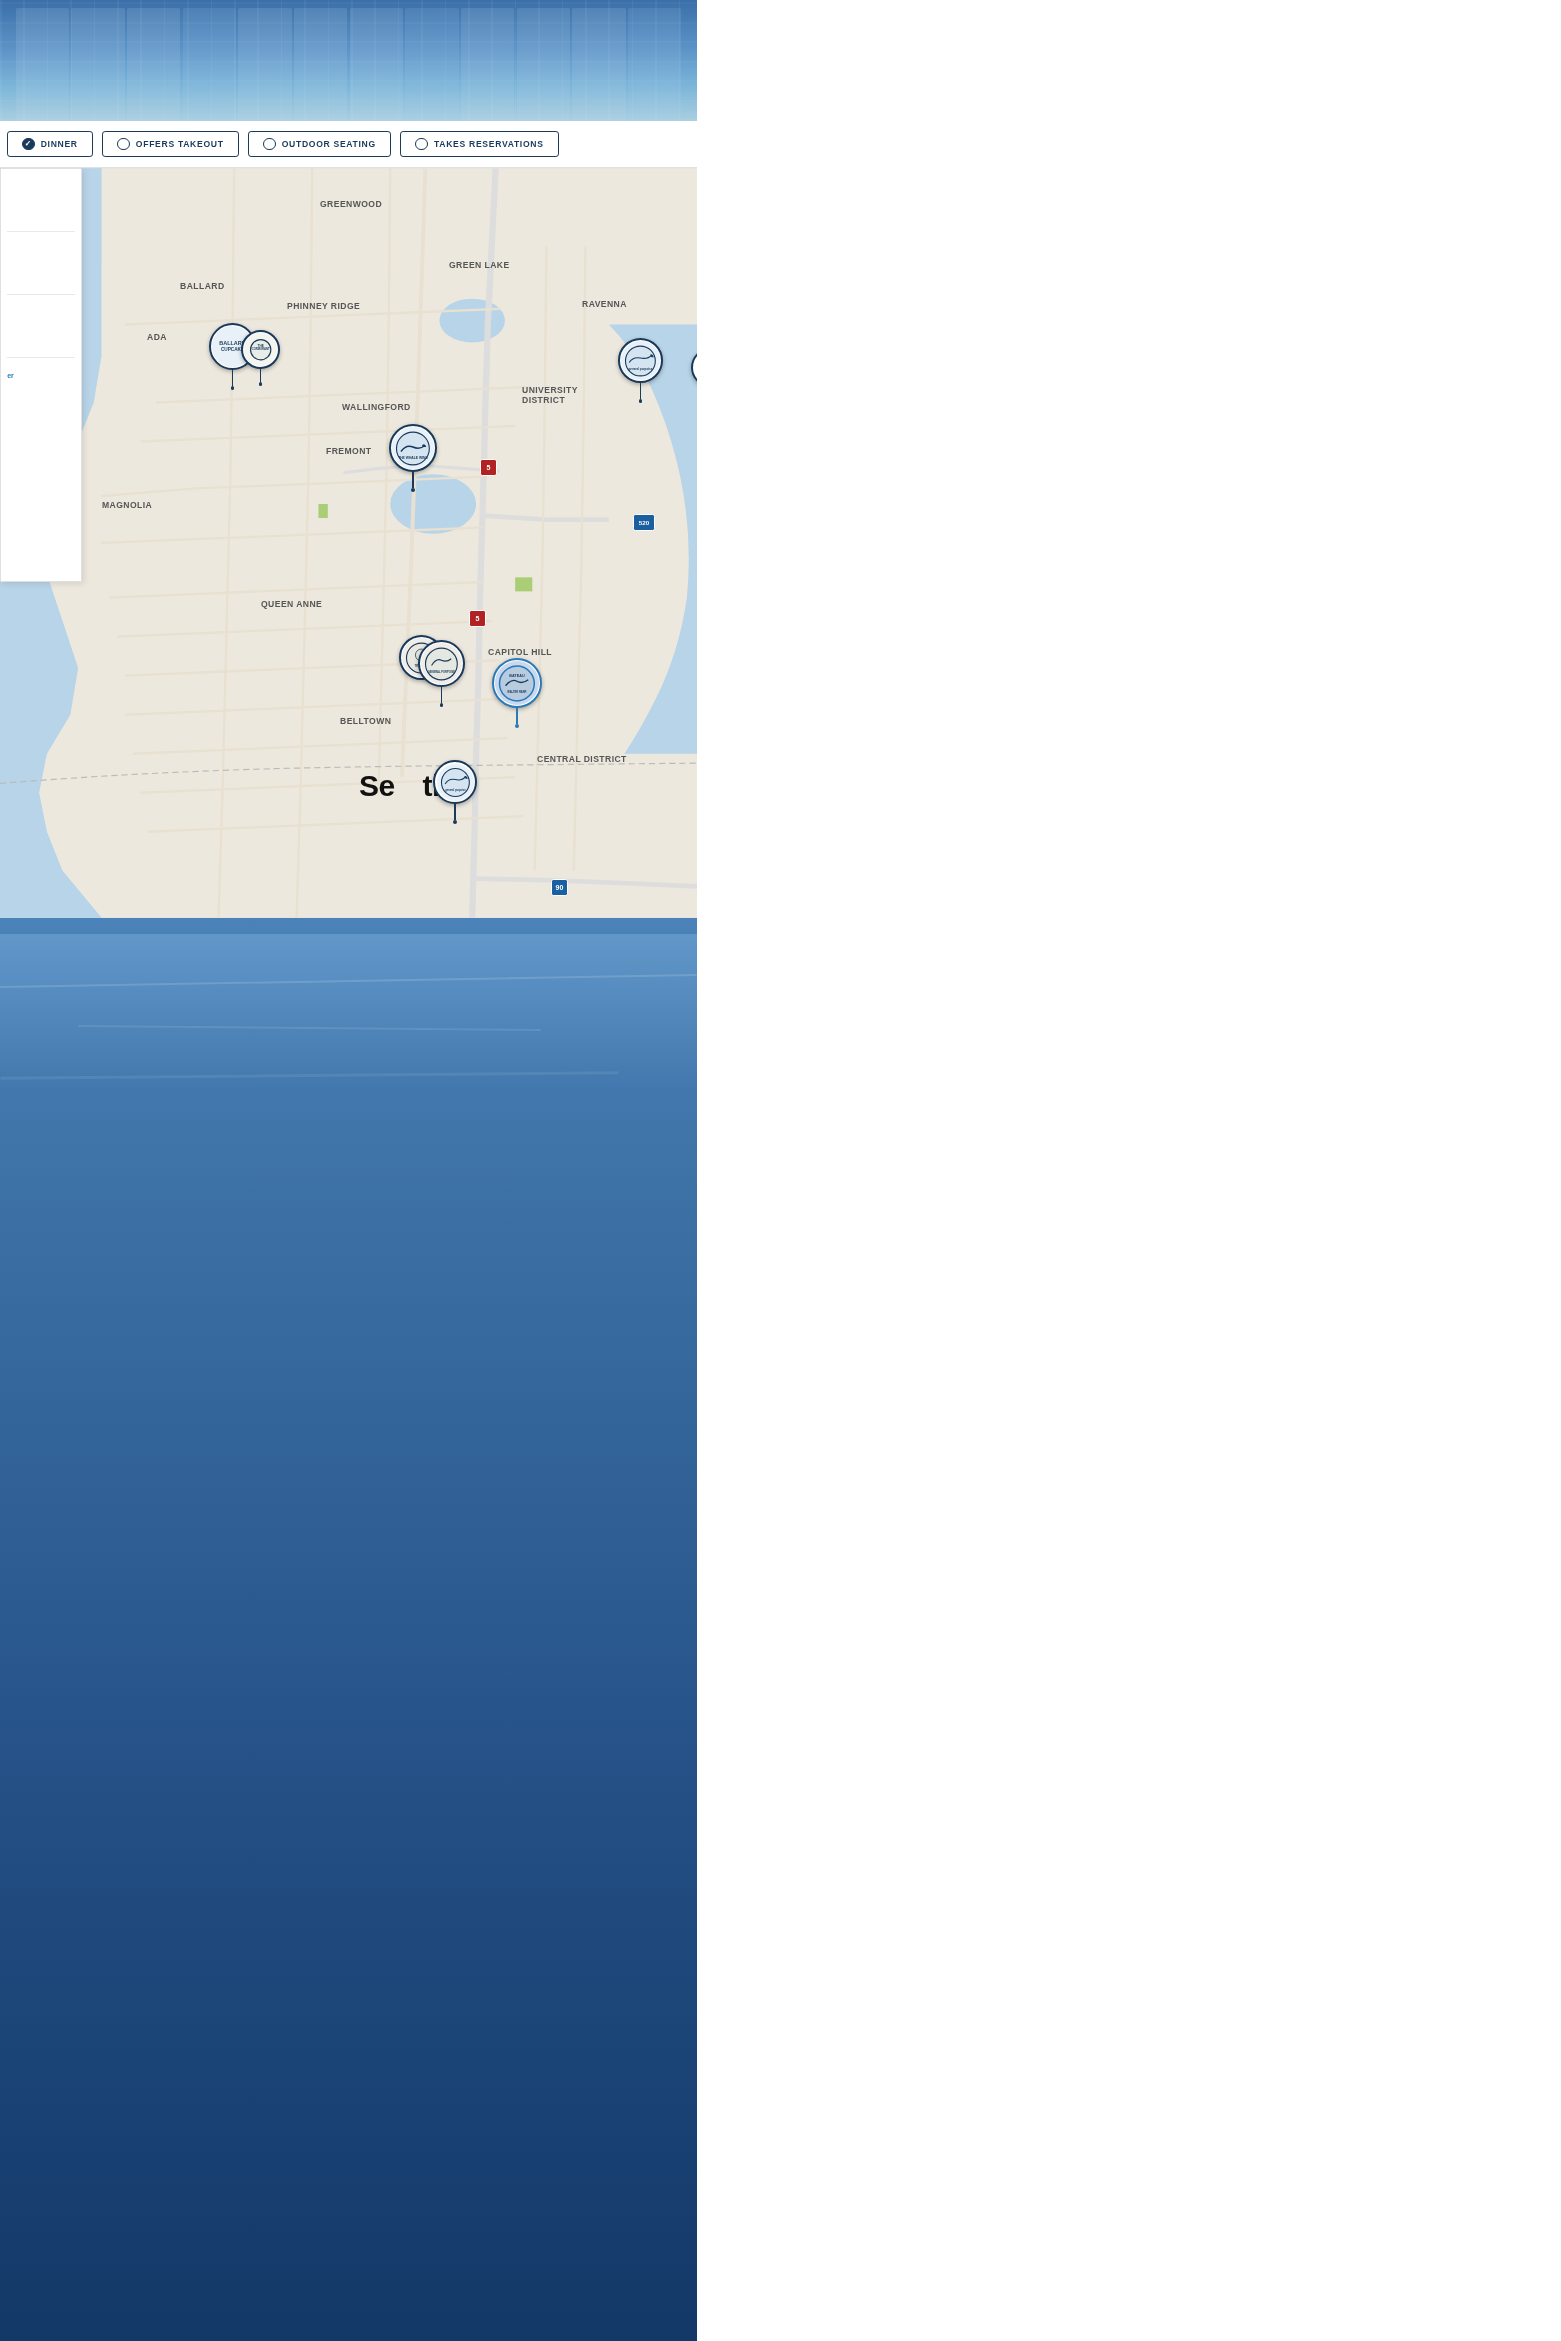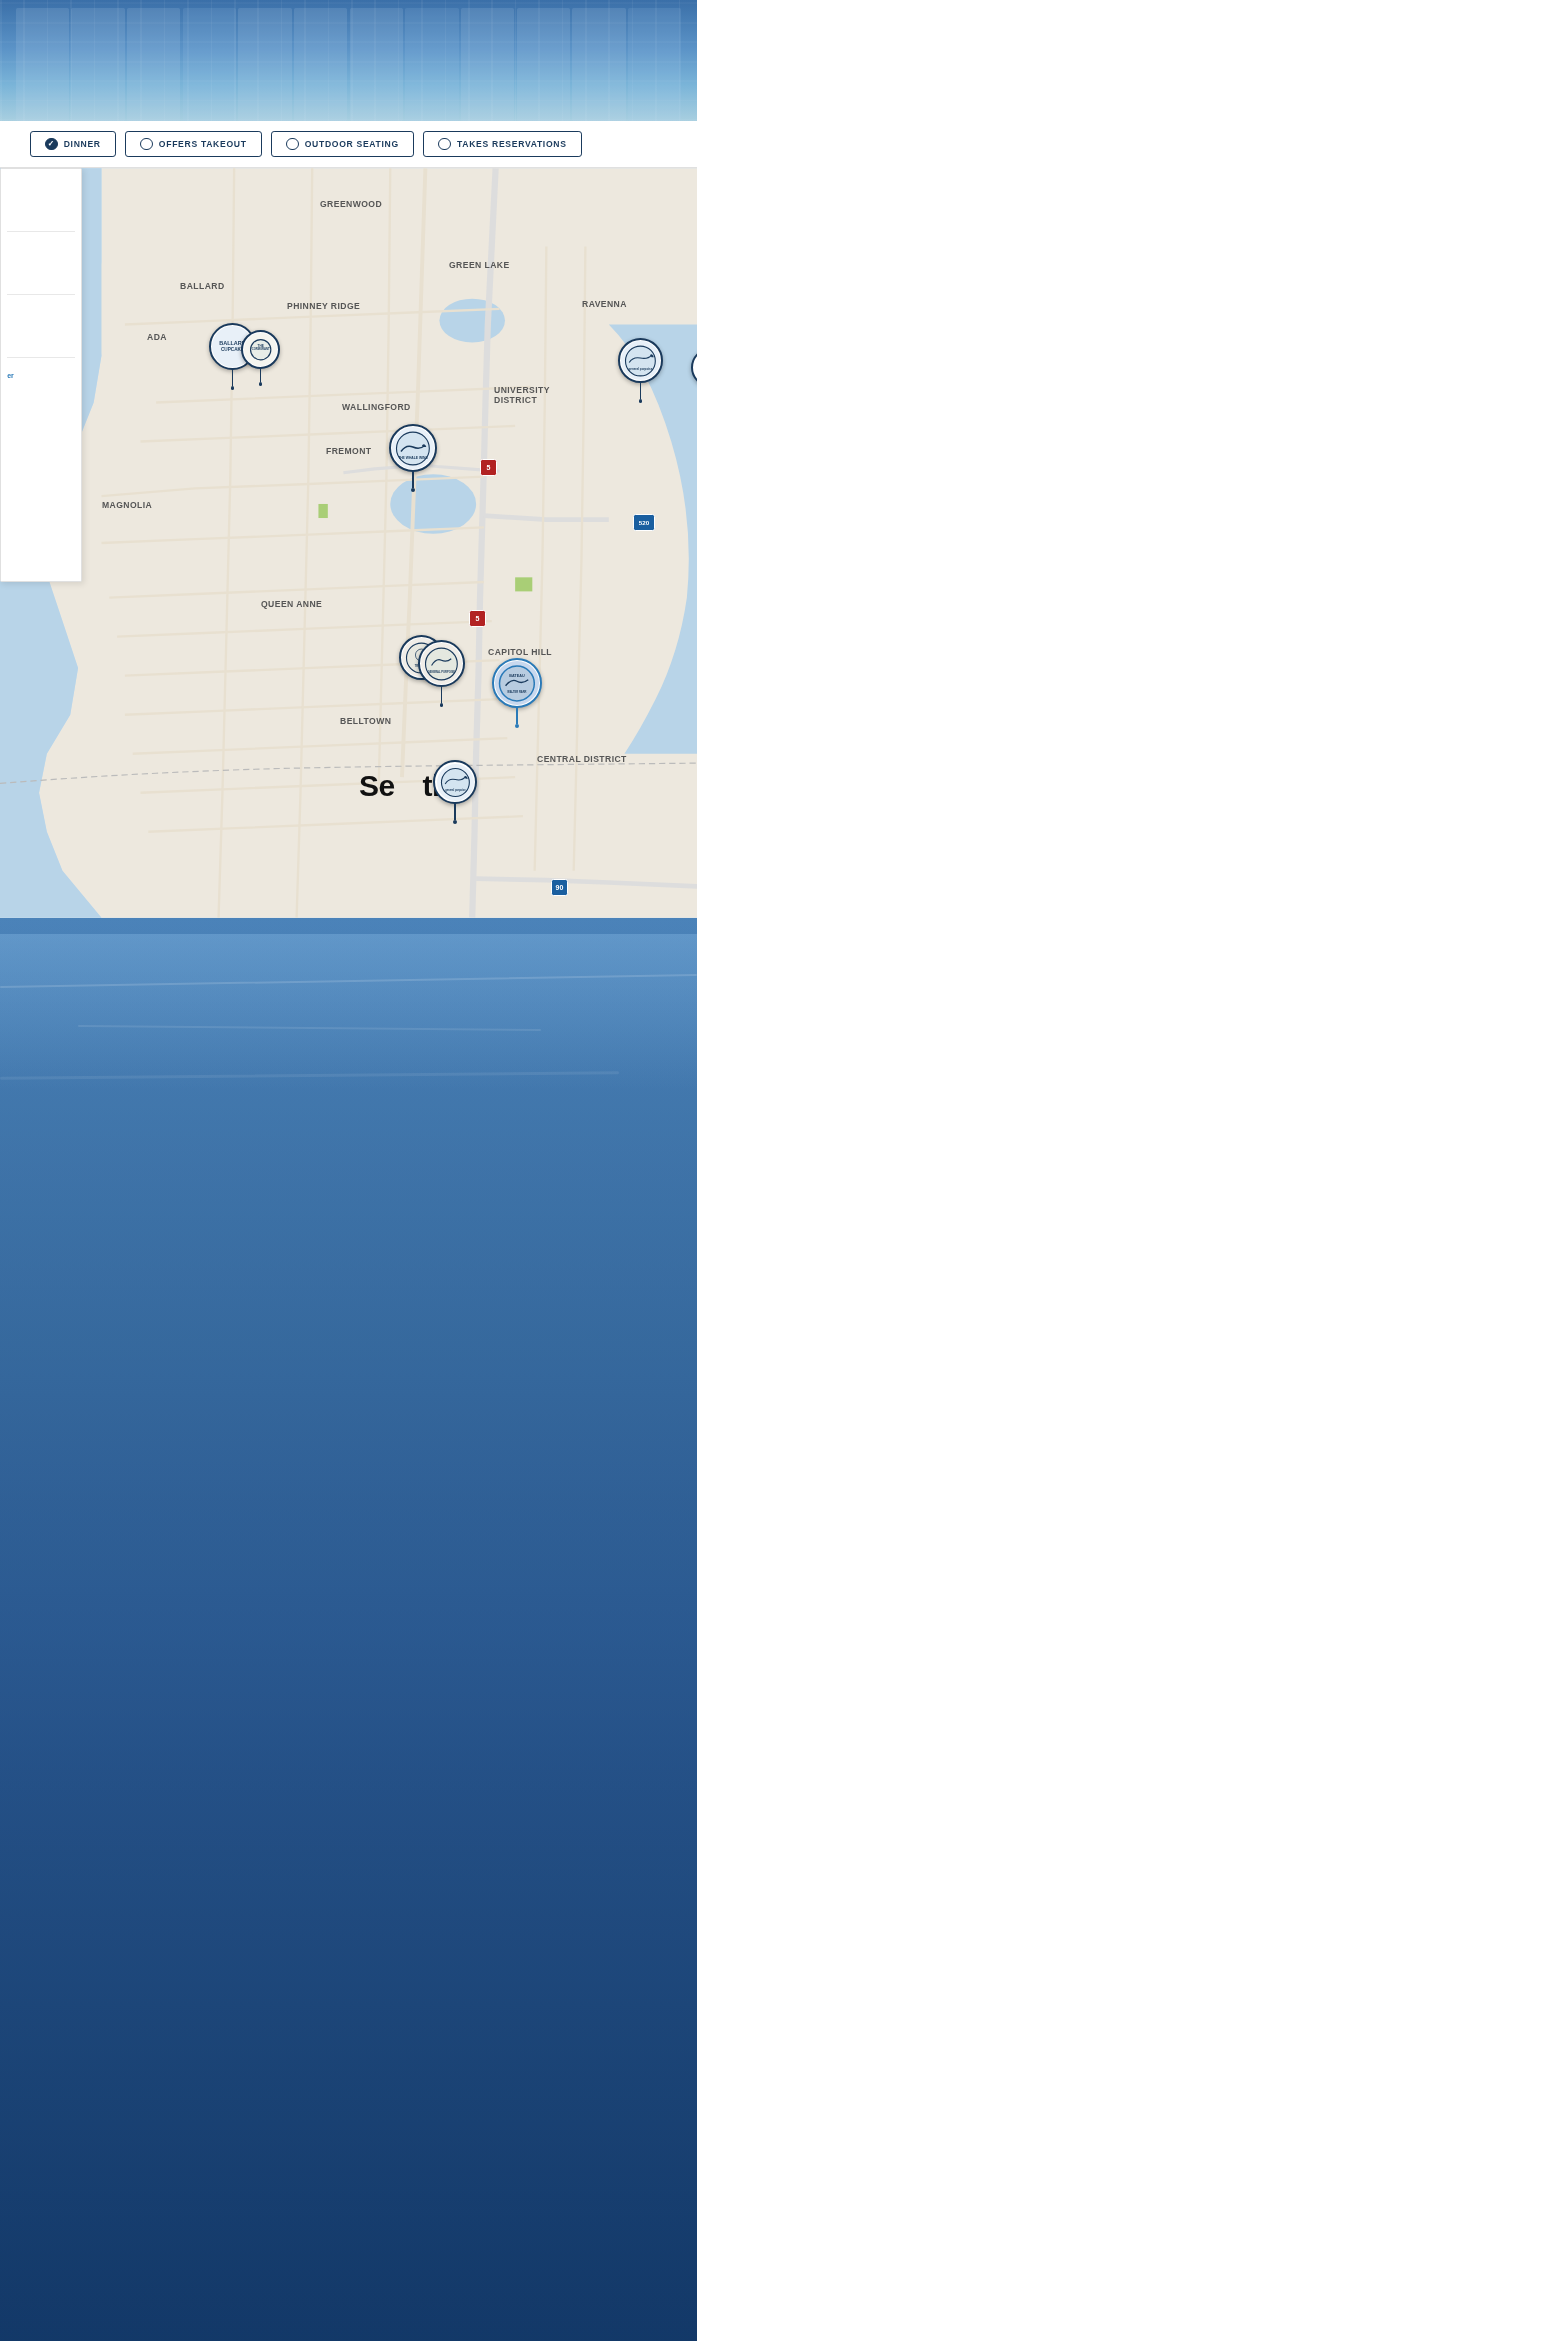--- a/index.html
+++ b/index.html
@@ -25,21 +25,21 @@
     
     .filter-bar {
       position: absolute;
       top: 121px;
       left: 0; right: 0;
       height: 47px;
       background: white;
       border-bottom: 0.8px solid #e0e0e0;
       display: flex;
       align-items: center;
-      padding: 0 30px;
+      padding: 0 7px;
       gap: 9.4px;
       z-index: 10;
     }
     .filter-btn {
       display: flex;
       align-items: center;
       gap: 6.2px;
       padding: 6.2px 14px;
       border: 1.2px solid #1a3a5c;
       border-radius: 3.1px;
@@ -299,21 +299,21 @@
     <rect x="408" y="430" width="12" height="18" fill="#8BC34A" opacity="0.7"></rect>
     <rect x="660" y="524" width="22" height="18" fill="#8BC34A" opacity="0.7"></rect>
   </svg>
 
   
   <span class="map-label" style="left:320px;top:31px">GREENWOOD</span>
   <span class="map-label" style="left:449px;top:92px">GREEN LAKE</span>
   <span class="map-label" style="left:582px;top:131px">RAVENNA</span>
   <span class="map-label" style="left:180px;top:113px">BALLARD</span>
   <span class="map-label" style="left:287px;top:133px">PHINNEY RIDGE</span>
-  <span class="map-label" style="left:494px;top:217px">UNIVERSITY<br>DISTRICT</span>
+  <span class="map-label" style="left:522px;top:217px">UNIVERSITY<br>DISTRICT</span>
   <span class="map-label" style="left:147px;top:164px">ADA</span>
   <span class="map-label" style="left:342px;top:234px">WALLINGFORD</span>
   <span class="map-label" style="left:326px;top:278px">FREMONT</span>
   <span class="map-label" style="left:102px;top:332px">MAGNOLIA</span>
   <span class="map-label" style="left:261px;top:431px">QUEEN ANNE</span>
   <span class="map-label" style="left:488px;top:479px">CAPITOL HILL</span>
   <span class="map-label" style="left:340px;top:548px">BELLTOWN</span>
   <span class="map-label" style="left:537px;top:586px">CENTRAL DISTRICT</span>
   
 

